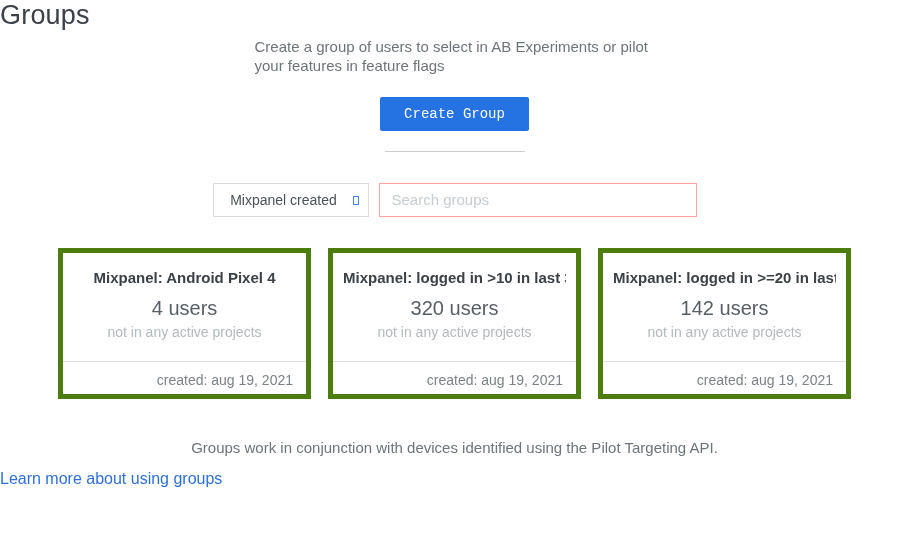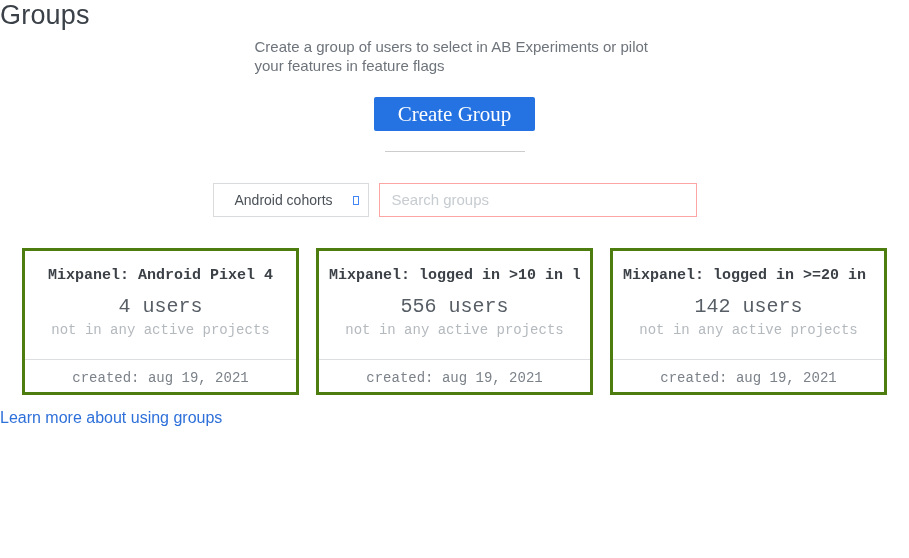--- a/index.html
+++ b/index.html
@@ -21,22 +21,22 @@
   .page-subtitle {
     margin: 7px auto 15px; max-width: 400px;
     font-size: 15px; line-height: 1.25; color: #6e747b;
   }
 
   
   .create-btn-wrap { text-align: center; margin-top: 21px; }
   .create-btn {
     display: inline-block; min-width: 136px; height: 34px;
     background: #2573e2; color: #ffffff;
-    font-family: Liberation Serif, serif;
-    font-size: 21px; line-height: 34px;
+    font-family: Liberation Mono, monospace;
+    font-size: 14px; line-height: 34px;
     border: none; border-radius: 2px; cursor: pointer;
     padding: 0 24px;
   }
 
   .divider {
     width: 140px; margin: 20px auto 0;
     border: none; border-top: 1px solid #cccccc; height: 0;
   }
 
   
@@ -66,32 +66,32 @@
     outline: none;
   }
   .search-input::placeholder { color: #c7ccd1; opacity: 1; }
 
   
   .cards-row {
     display: flex; justify-content: center; gap: 17px;
     margin-top: 31px;
   }
   .card {
-    width: 277px; border: 3px solid #4d7c0f; background: #fff; font-family: Liberation Mono, monospace;
+    width: 253px; border: 5px solid #4d7c0f; background: #fff;
   }
   .card-body { text-align: center; padding: 16px 10px 0; height: 108px; }
   .card-title {
     font-size: 15px; font-weight: 700; color: #3b4147;
     white-space: nowrap; overflow: hidden;
   }
   .card-users { font-size: 20px; color: #575e66; margin-top: 11px; font-weight: 400; }
   .card-note { font-size: 14px; color: #b4b9be; margin-top: 4px; }
   .card-footer {
     border-top: 1px solid #dcdee1;
-    padding: 10px 13px 8px; text-align: center;
+    padding: 10px 13px 8px; text-align: right;
     font-size: 14px; color: #7c828a; height: 33px;
   }
 
   
   .footer-note {
     margin-top: 40px; text-align: center;
     font-size: 15px; color: #6e747b;
   }
   .learn-link-wrap { margin-top: 14px; }
   .learn-link {
@@ -109,54 +109,55 @@
   </div>
 
   <div class="create-btn-wrap">
     <button class="create-btn">Create Group</button>
   </div>
 
   <hr class="divider">
 
   <div class="filter-row">
     <div class="dropdown">
-      <span class="dropdown-label">Android cohorts</span>
+      <span class="dropdown-label">Mixpanel created</span>
       <span class="dropdown-glyph"></span>
     </div>
     <input class="search-input" type="text" placeholder="Search groups" style="">
   </div>
 
   <div class="cards-row">
 
     <div class="card">
       <div class="card-body">
         <div class="card-title">Mixpanel: Android Pixel 4</div>
         <div class="card-users">4 users</div>
         <div class="card-note">not in any active projects</div>
       </div>
       <div class="card-footer">created: aug 19, 2021</div>
     </div>
 
     <div class="card">
       <div class="card-body">
         <div class="card-title">Mixpanel: logged in &gt;10 in last 30 ...</div>
-        <div class="card-users">556 users</div>
+        <div class="card-users">320 users</div>
         <div class="card-note">not in any active projects</div>
       </div>
       <div class="card-footer">created: aug 19, 2021</div>
     </div>
 
     <div class="card">
       <div class="card-body">
         <div class="card-title">Mixpanel: logged in &gt;=20 in last 30...</div>
         <div class="card-users">142 users</div>
         <div class="card-note">not in any active projects</div>
       </div>
       <div class="card-footer">created: aug 19, 2021</div>
     </div>
 
   </div>
 
+  <div class="footer-note">Groups work in conjunction with devices identified using the Pilot Targeting API.</div>
   <div class="learn-link-wrap">
     <a class="learn-link">Learn more about using groups</a>
   </div>
 
 </div>
 
 </body></html>

